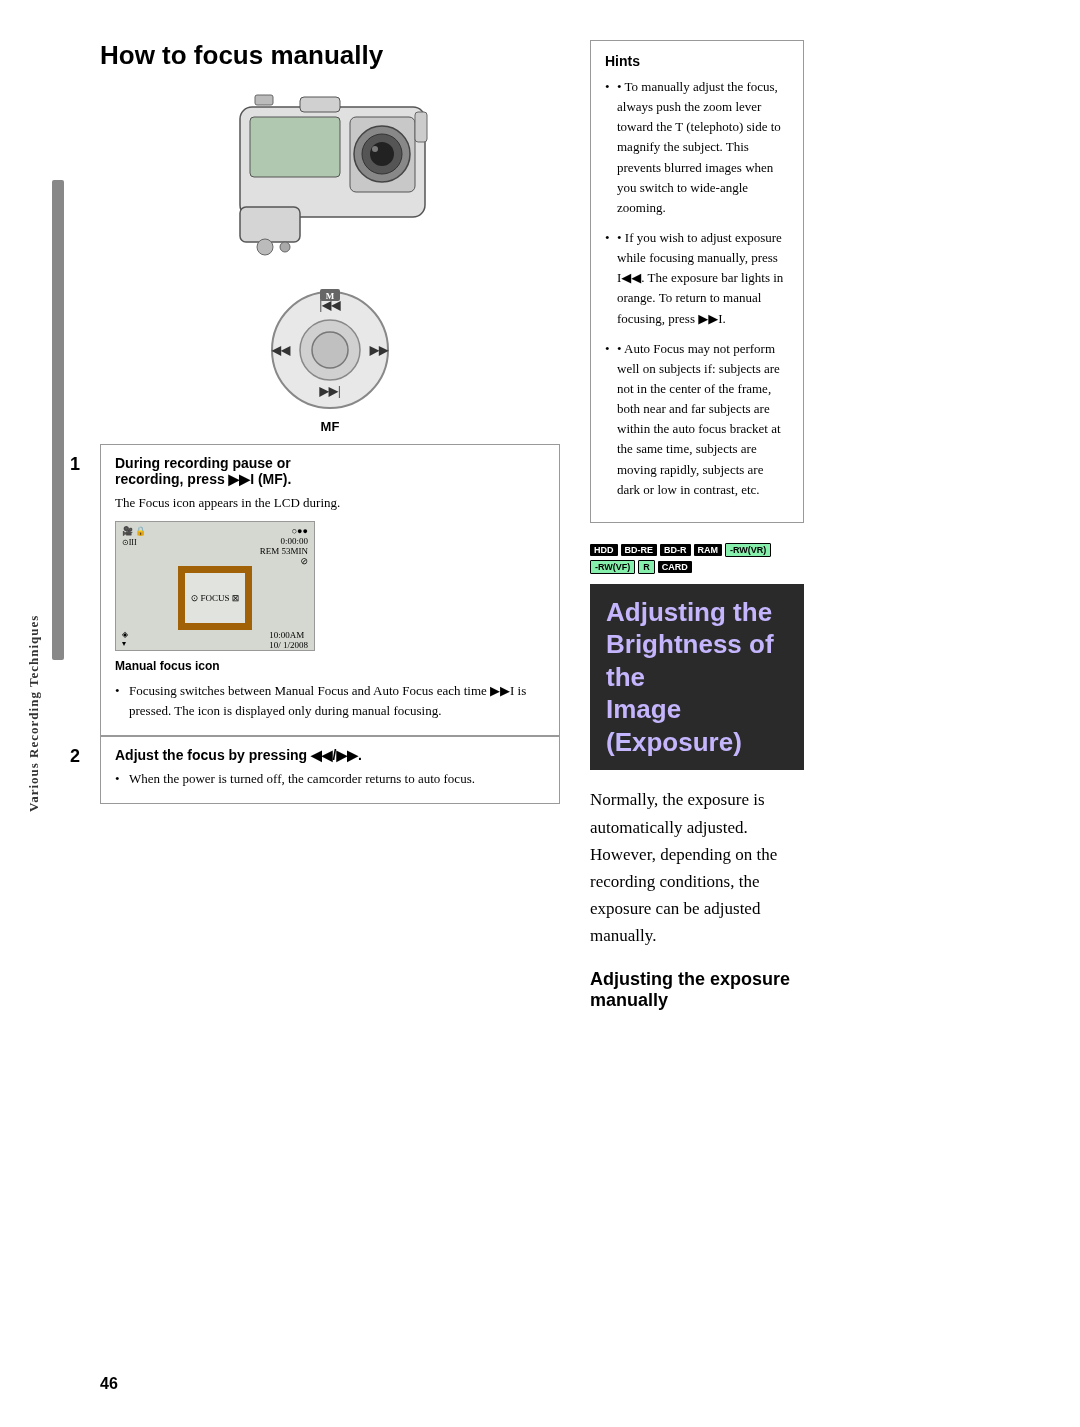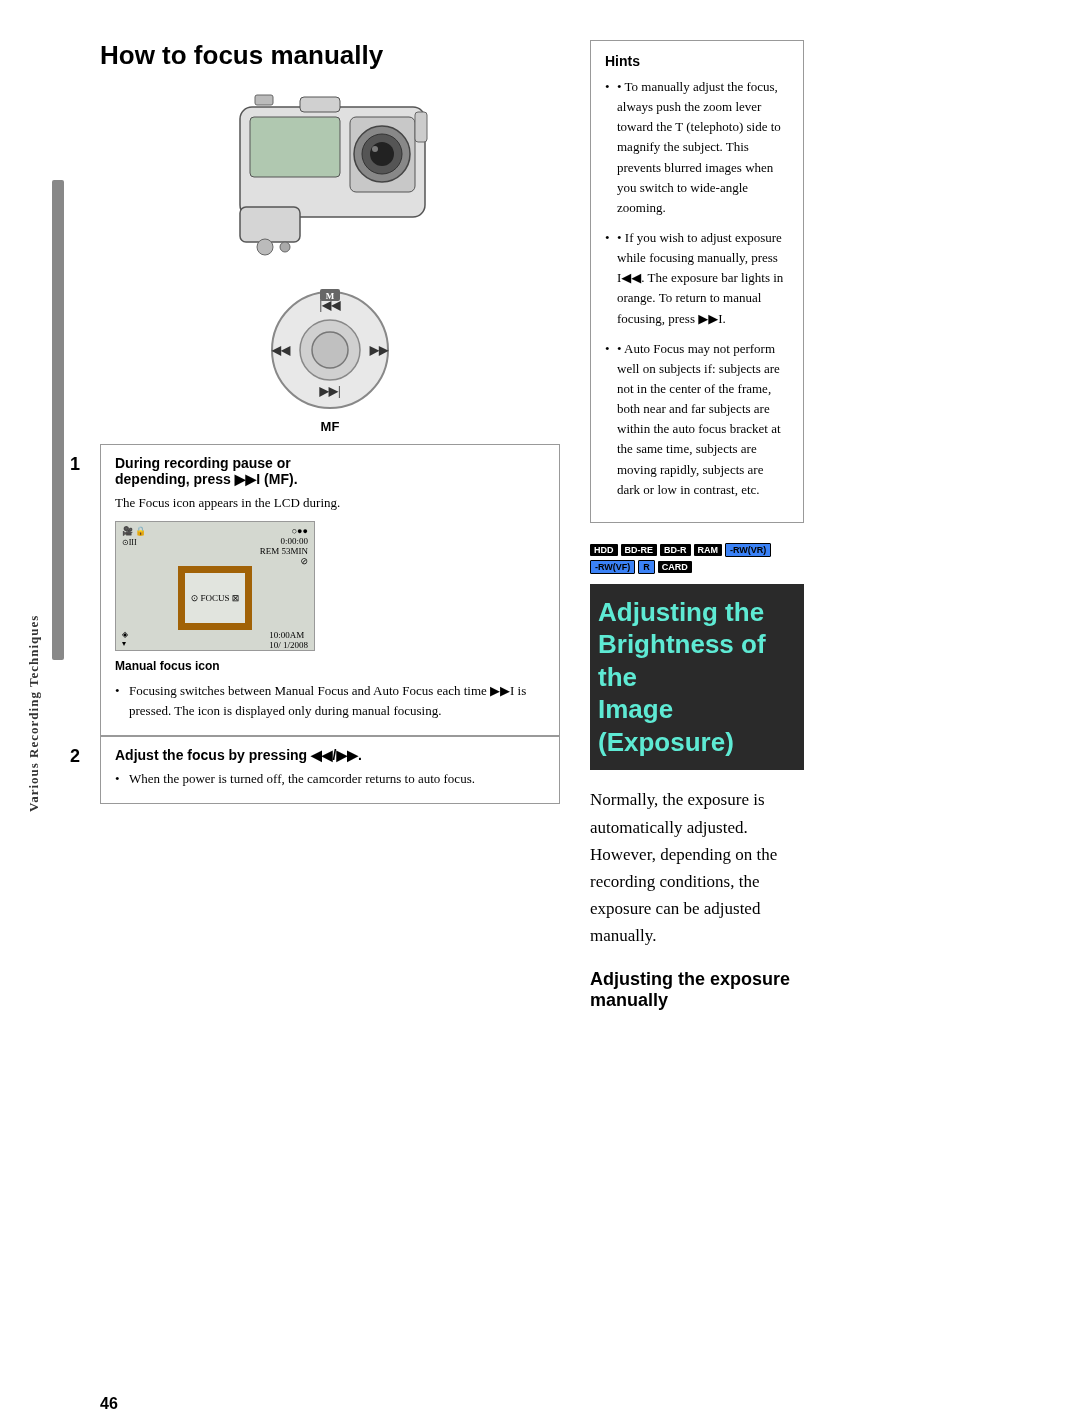--- a/index.html
+++ b/index.html
@@ -205,35 +205,35 @@
       background: #000;
       color: #fff;
       font-size: 9px;
       font-weight: bold;
       padding: 1px 4px;
       font-family: Arial, sans-serif;
       border-radius: 1px;
     }
 
     .badge-outline {
-      background: #3b82f6;
+      background: #86efac;
       color: #000;
       border: 1px solid #000;
       font-size: 9px;
       font-weight: bold;
       padding: 1px 4px;
       font-family: Arial, sans-serif;
       border-radius: 1px;
     }
 
     
     .section-heading-box {
       background: #2a2a2a;
-      color: #5eead4;
-      padding: 12px 8px;
+      color: #c4b5fd;
+      padding: 12px 16px;
       margin-bottom: 16px;
     }
 
     .section-heading-box h2 {
       font-size: 26px;
       font-weight: bold;
       font-family: Arial, sans-serif;
       line-height: 1.25;
     }
 
@@ -248,21 +248,21 @@
 
     .body-text {
       font-size: 17px;
       line-height: 1.6;
       margin-bottom: 10px;
     }
 
     
     .page-number {
       position: absolute;
-      bottom: 14px;
+      bottom: 34px;
       left: 100px;
       font-size: 16px;
       font-weight: bold;
       font-family: Arial, sans-serif;
     }
 
     
     .camera-svg-wrap {
       display: flex;
       justify-content: center;
@@ -369,21 +369,21 @@
         </svg>
       </div>
 
       <div class="mf-label">MF</div>
 
       <div style="position:relative; margin-bottom:0;">
         <div class="step-number">1</div>
         <div class="step-box">
           <div class="step-box-title">
             <span>During recording pause or</span><br>
-            <span>depending, press ▶▶I (MF).</span>
+            <span>recording, press ▶▶I (MF).</span>
           </div>
           <p>The Focus icon appears in the LCD during.</p>
 
           <div class="lcd-monitor">
             <div class="lcd-inner">
               <div class="lcd-top-row">
                 <div class="lcd-icons-left">
                   <div>🎥 🔒</div>
                   <div style="font-size:8px; margin-top:2px;">⊙III</div>
                 </div>

